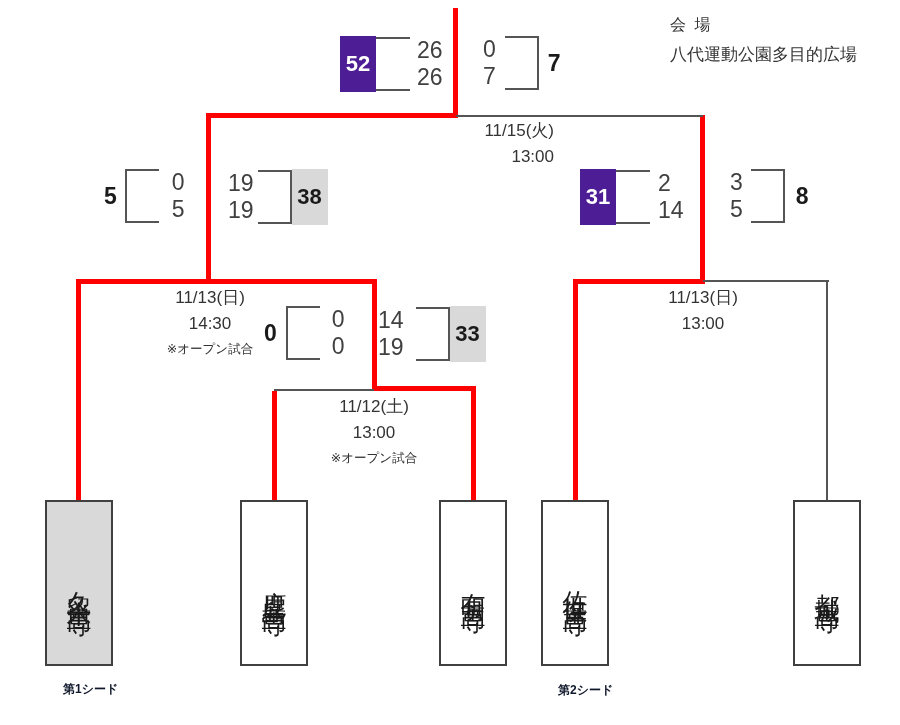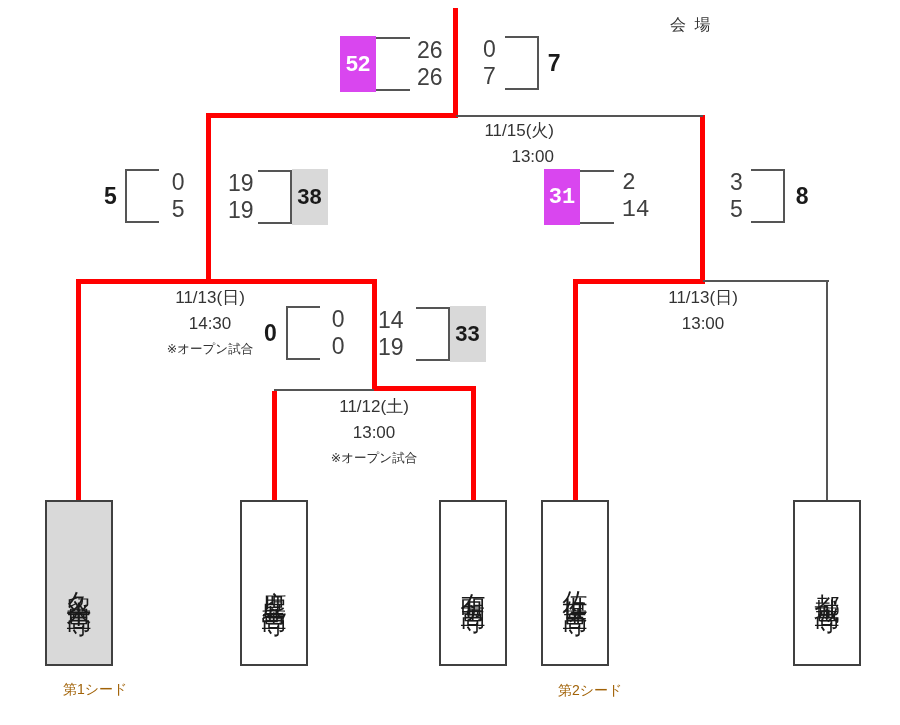--- a/index.html
+++ b/index.html
@@ -8,39 +8,39 @@
     font-family:"Liberation Sans","DejaVu Sans",sans-serif;color:#404040;
   }
   
   .line{position:absolute;}
   .red{background:#ff0000;}
   .blk{background:#555555;}
   
   .score-group{position:absolute;display:flex;align-items:center;font-size:23px;color:#404040;}
   .sbox{width:36px;height:56px;display:flex;align-items:center;justify-content:center;
         font-weight:bold;font-size:22px;flex:none;}
-  .sbox.black{background:#d946ef;color:#ffffff;}
+  .sbox.black{background:#4c1d95;color:#ffffff;}
   .sbox.gray{background:#d9d9d9;color:#1a1a1a;}
   .arms{width:34px;height:50px;border-top:2px solid #555;border-bottom:2px solid #555;flex:none;}
   .bracket-l{width:32px;height:50px;border:2px solid #555;border-right:none;flex:none;}
   .bracket-r{width:32px;height:50px;border:2px solid #555;border-left:none;flex:none;}
   .halves{display:flex;flex-direction:column;justify-content:center;line-height:27px;flex:none;}
   .total{font-weight:bold;color:#1a1a1a;flex:none;}
   
   .datebox{position:absolute;width:160px;text-align:center;color:#333;font-size:17px;line-height:26px;}
   .datebox .note{font-size:12.5px;line-height:18px;margin-top:3px;color:#333;}
   .venue{position:absolute;left:650px;top:10px;color:#333;font-size:17px;line-height:30px;white-space:nowrap;margin-left:20px;}
   .venue .vtitle{font-size:16px;letter-spacing:2px;}
   
   .team{position:absolute;top:500px;width:64px;height:162px;border:2px solid #404040;background:#fff;
         display:flex;align-items:center;justify-content:center;}
   .team.gray{background:#d9d9d9;}
   .team-name{writing-mode:vertical-rl;text-orientation:upright;font-size:25px;letter-spacing:5px;
              color:#1a1a1a;line-height:1;}
-  .seed{position:absolute;font-size:14px;color:#a16207;white-space:nowrap;}
+  .seed{position:absolute;font-size:12px;color:#0f172a;white-space:nowrap;font-weight:bold;}
 </style>
 </head>
 <body>
 
 <div id="stage">
 
   <div class="line red" style="left:453px;top:8px;width:5px;height:110px;"></div>
   <div class="line red" style="left:206px;top:113px;width:252px;height:5px;"></div>
   <div class="line red" style="left:206px;top:113px;width:5px;height:171px;"></div>
   <div class="line red" style="left:76px;top:279px;width:301px;height:5px;"></div>
@@ -53,20 +53,21 @@
   <div class="line red" style="left:573px;top:279px;width:132px;height:5px;"></div>
   <div class="line red" style="left:573px;top:279px;width:5px;height:222px;"></div>
 
   <div class="line blk" style="left:456px;top:115px;width:247px;height:2px;"></div>
   <div class="line blk" style="left:274px;top:389px;width:100px;height:2px;"></div>
   <div class="line blk" style="left:703px;top:280px;width:126px;height:2px;"></div>
   <div class="line blk" style="left:826px;top:280px;width:2px;height:221px;"></div>
 
   <div class="venue">
     <div class="vtitle">会 場</div>
+    <div>八代運動公園多目的広場</div>
   </div>
 
   <div class="score-group" style="left:340px;top:36px;">
     <div class="sbox black">52</div>
     <div class="arms"></div>
     <div class="halves" style="margin-left:7px;">
       <div>26</div>
       <div>26</div>
     </div>
   </div>
@@ -98,21 +99,21 @@
     </div>
     <div class="bracket-r"></div>
     <div class="sbox gray">38</div>
   </div>
   <div class="datebox" style="left:130px;top:285px;">
     <div>11/13(日)</div>
     <div>14:30</div>
     <div class="note">※オープン試合</div>
   </div>
 
-  <div class="score-group" style="left:544px;top:169px;font-family:Liberation Mono, monospace;">
+  <div class="score-group" style="left:580px;top:169px;">
     <div class="sbox black">31</div>
     <div class="arms"></div>
     <div class="halves" style="margin-left:8px;">
       <div>2</div>
       <div>14</div>
     </div>
   </div>
   <div class="score-group" style="left:730px;top:169px;">
     <div class="halves" style="margin-right:8px;">
       <div>3</div>

